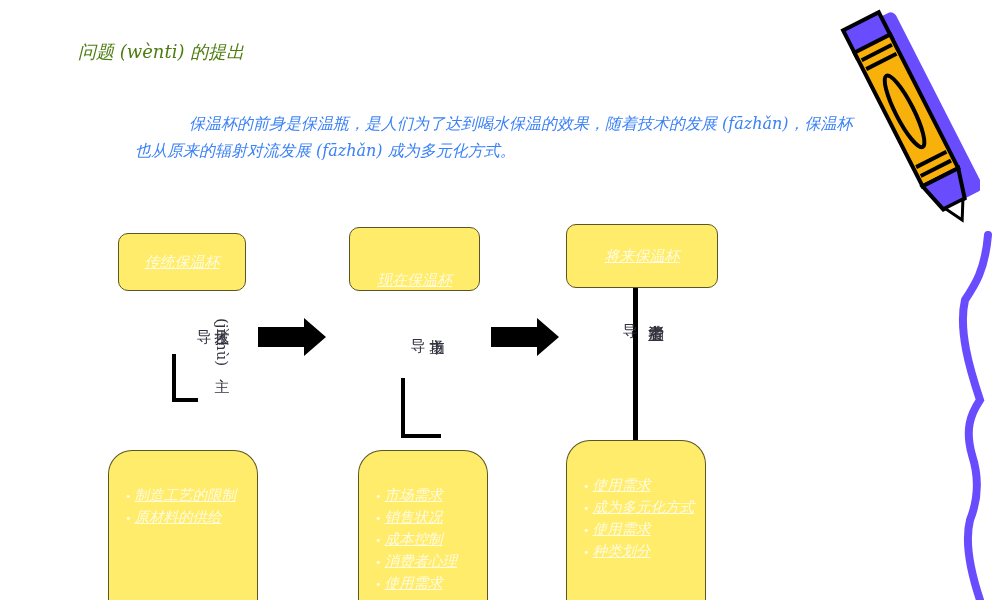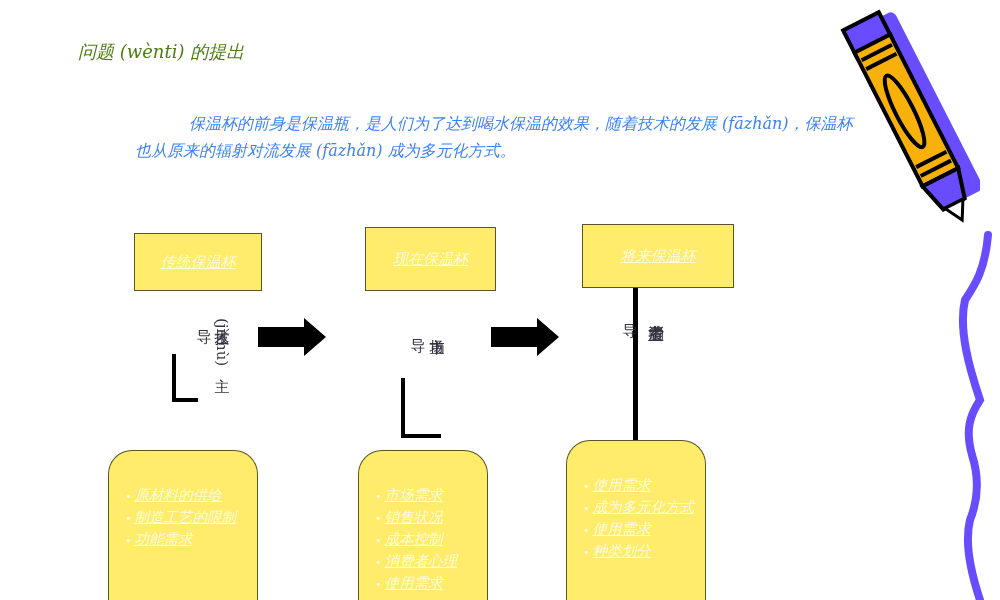--- a/index.html
+++ b/index.html
@@ -16,21 +16,21 @@
   .intro {
     left:135px; top:102px; width:730px;
     font-size:16px; line-height:27px; font-style:italic; color:#3b82f6;
     text-indent:54px;
     margin-top:8px;
   }
   .box {
     background:#ffec6a; border:1.5px solid #5b5526; box-sizing:border-box;
     display:flex; align-items:center; justify-content:center;
   }
-  .top-box { border-radius:0;margin-left:16px; }
+  .top-box { border-radius:10px; }
   .box-label {
     color:#fffbe0; font-style:italic; text-decoration:underline; font-size:15px;
     font-family:"DejaVu Sans", sans-serif;
   }
   .list-box {
     border-radius:24px; align-items:flex-start; justify-content:flex-start;
     padding:34px 0 0 16px; border-bottom:none; border-bottom-left-radius:0; border-bottom-right-radius:0;
   }
   .list-box ul { list-style:none; margin:0; padding:0; }
   .list-box li {
@@ -59,27 +59,26 @@
 <div class="abs vtext" style="left:194px;top:318px;">导</div>
 <div class="abs vtext" style="left:212px;top:318px;">技术(jìshù)主</div>
 <div class="abs lshape" style="left:172px;top:354px;width:26px;height:48px;"></div>
 
 <svg class="abs arrow" style="left:258px;top:318px;" viewBox="0 0 68 38">
   <polygon points="0,9 46,9 46,0 68,19 46,38 46,29 0,29" fill="#000"></polygon>
 </svg>
 
 <div class="abs box list-box" style="left:108px;top:450px;width:150px;height:152px;">
   <ul>
+    <li><span class="dot">•</span><span class="txt">制造工艺的限制</span></li>
     <li><span class="dot">•</span><span class="txt">原材料的供给</span></li>
-    <li><span class="dot">•</span><span class="txt">制造工艺的限制</span></li>
-    <li><span class="dot">•</span><span class="txt">功能需求</span></li>
   </ul>
 </div>
 
-<div class="abs box top-box" style="left:349px;top:227px;width:131px;height:64px;">
+<div class="abs box top-box" style="left:349px;top:227px;width:131px;height:64px;align-items:flex-end;">
   <span class="box-label">现在保温杯</span>
 </div>
 <div class="abs vtext" style="left:408px;top:327px;">导</div>
 <div class="abs vtext" style="left:427px;top:327px;">市场主</div>
 <div class="abs lshape" style="left:401px;top:378px;width:40px;height:60px;"></div>
 
 <svg class="abs arrow" style="left:491px;top:318px;" viewBox="0 0 68 38">
   <polygon points="0,9 46,9 46,0 68,19 46,38 46,29 0,29" fill="#000"></polygon>
 </svg>
 

